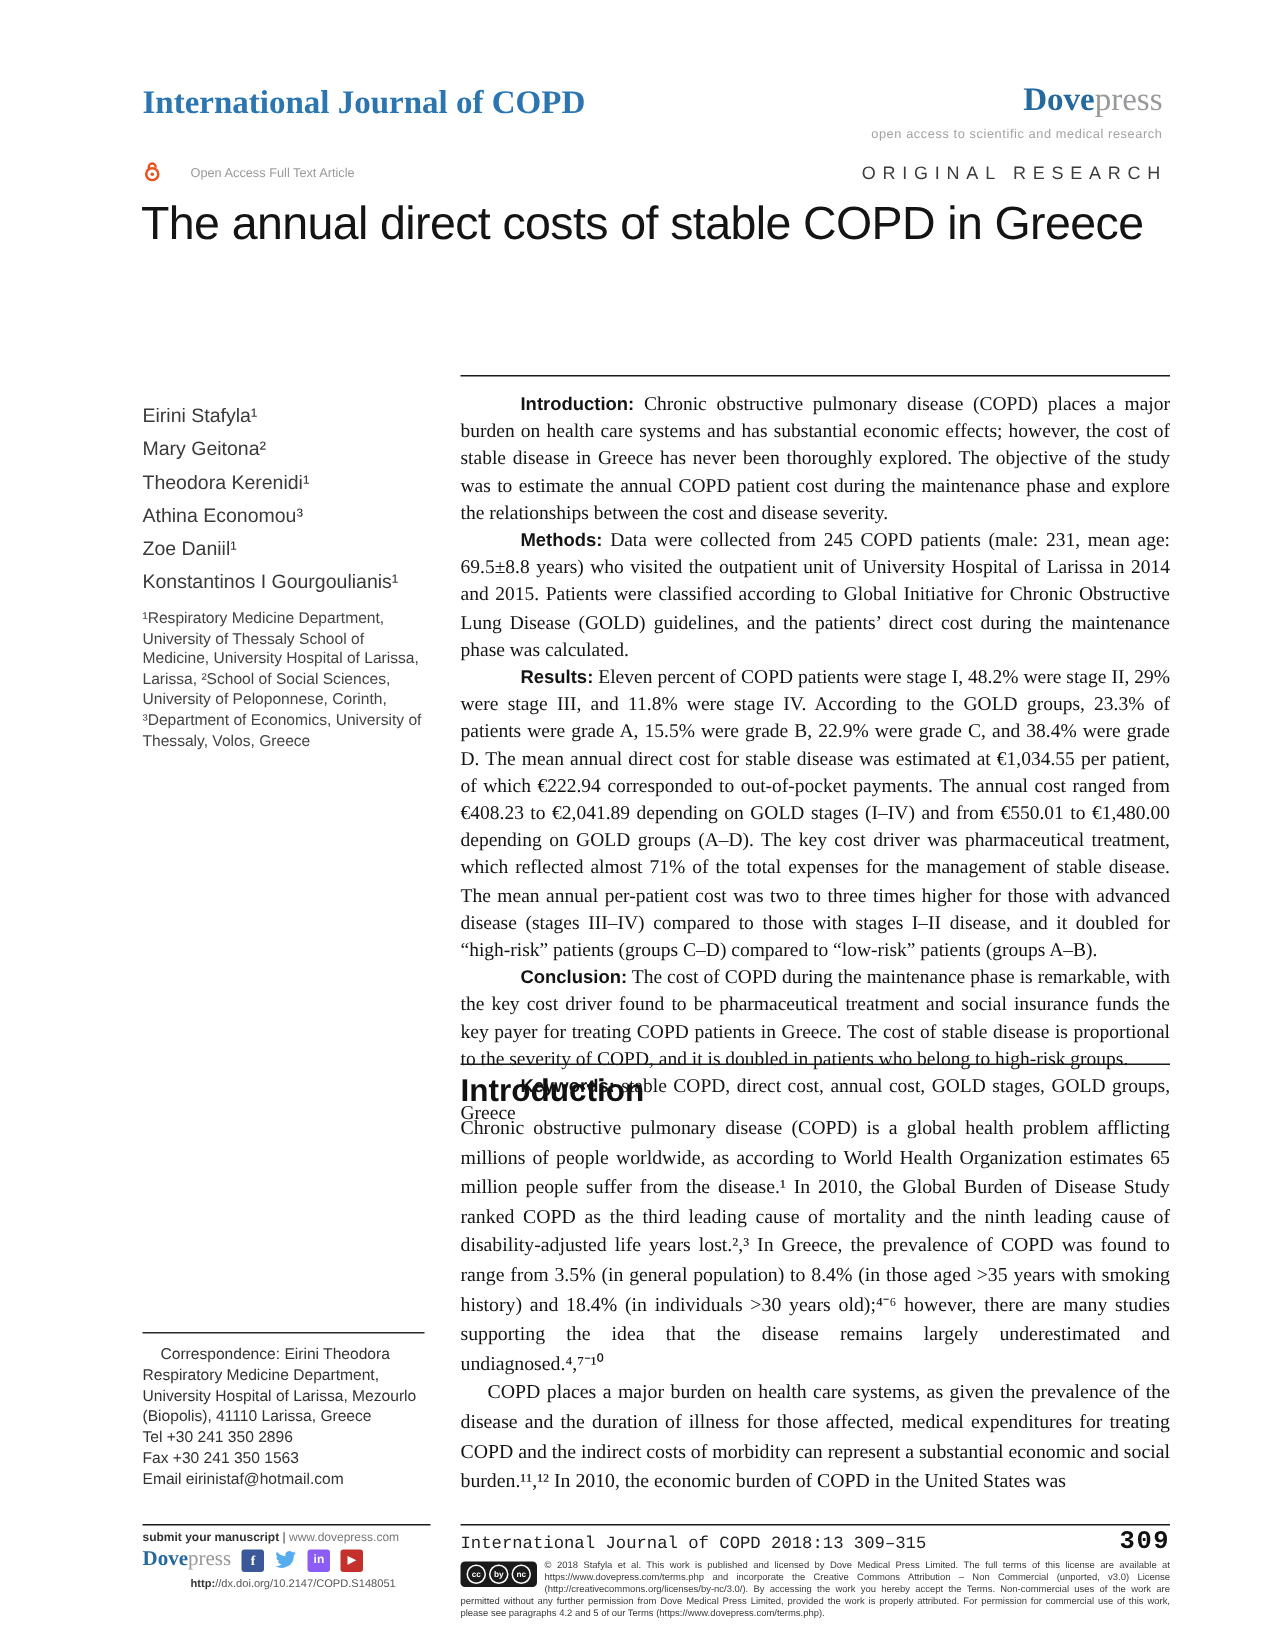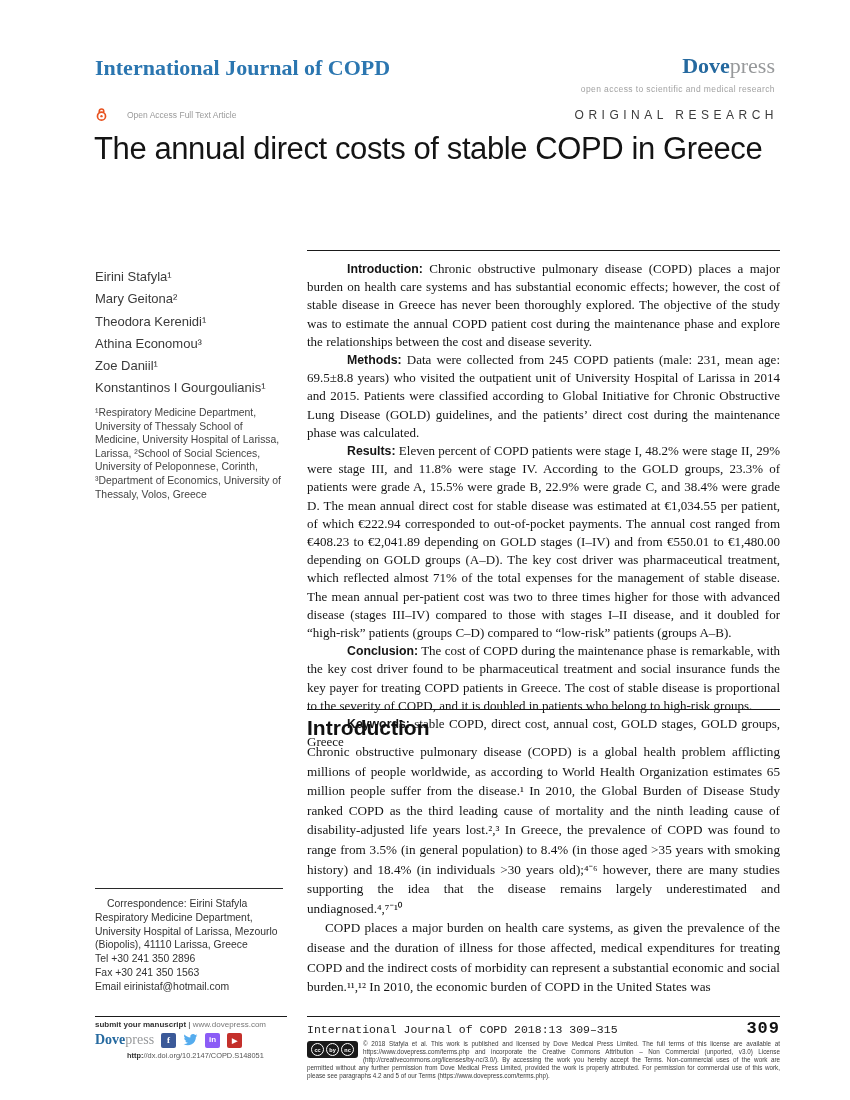--- a/index.html
+++ b/index.html
@@ -101,21 +101,21 @@
     <div>Theodora Kerenidi¹</div>
     <div>Athina Economou³</div>
     <div>Zoe Daniil¹</div>
     <div>Konstantinos I Gourgoulianis¹</div>
   </div>
 
   <div class="abs affiliations">¹Respiratory Medicine Department, University of Thessaly School of Medicine, University Hospital of Larissa, Larissa, ²School of Social Sciences, University of Peloponnese, Corinth, ³Department of Economics, University of Thessaly, Volos, Greece</div>
 
   <div class="abs corr">
     <div class="rule"></div>
-    <div><b>Correspondence:</b> <span>Eirini Stafyla</span></div>
+    <div><b>Correspondence:</b> <span>Eirini Theodora</span></div>
     <div>Respiratory Medicine Department,</div>
     <div>University Hospital of Larissa, Mezourlo</div>
     <div>(Biopolis), 41110 Larissa, Greece</div>
     <div>Tel +30 241 350 2896</div>
     <div>Fax +30 241 350 1563</div>
     <div>Email eirinistaf@hotmail.com</div>
   </div>
 
   <div class="abs abstract">
     <div class="rule"></div>

